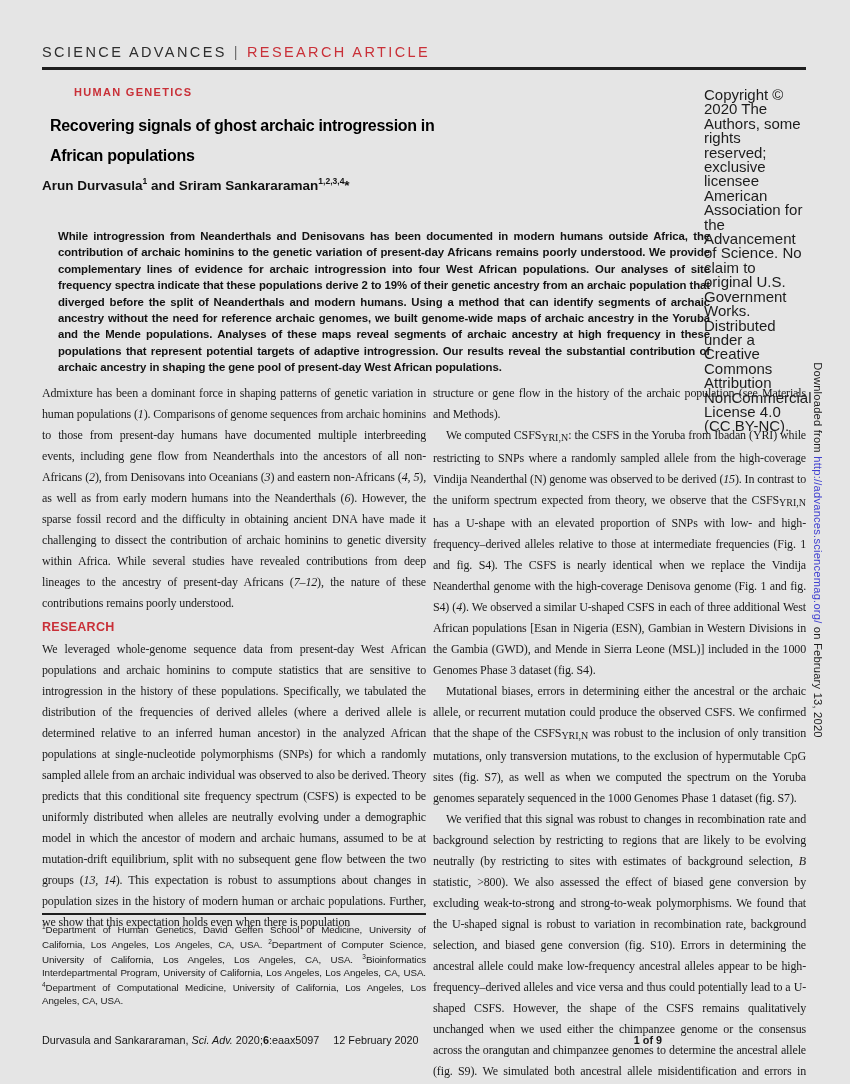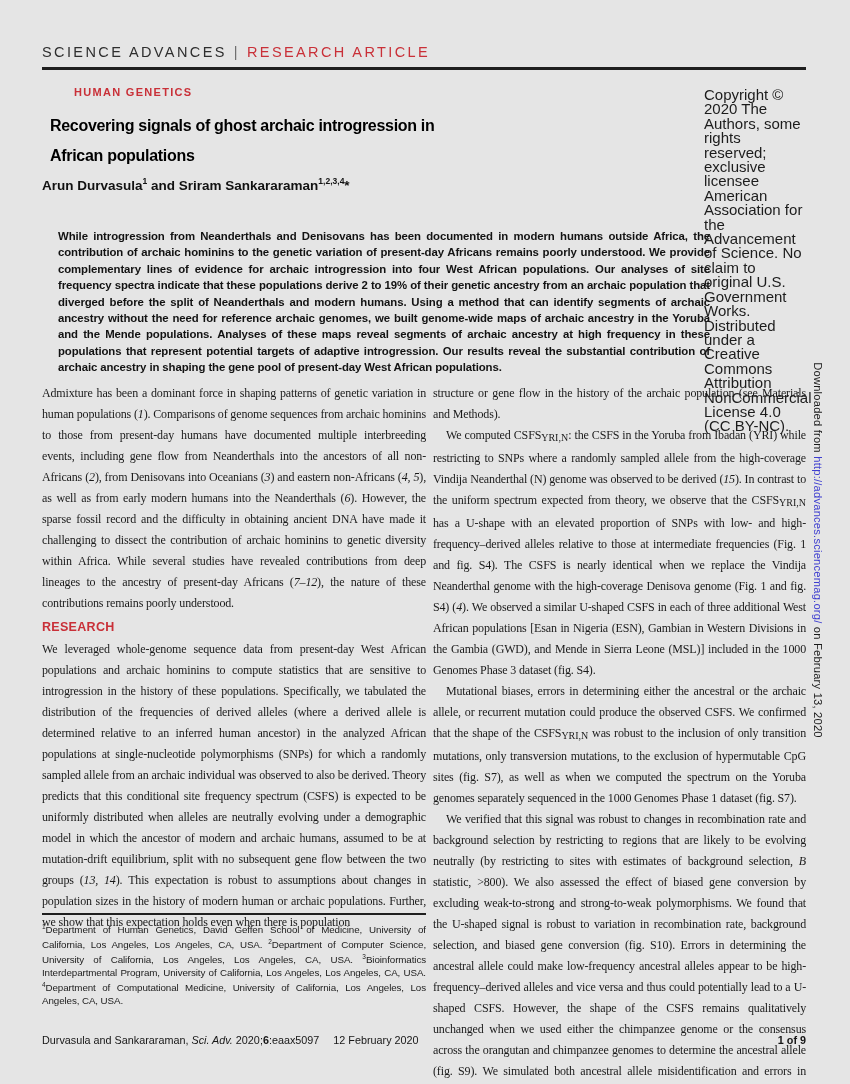--- a/index.html
+++ b/index.html
@@ -69,21 +69,21 @@
   
   .footnote{position:absolute;top:530px;left:0;width:384px;}
   .fn-rule{width:384px;height:1.5px;background:#1f1f1f;margin-bottom:6px;}
   .footnote p{
     margin:0;font-family:"Liberation Sans",sans-serif;font-size:9.8px;
     line-height:12.2px;text-align:justify;letter-spacing:-0.1px;color:#1c1c1c;
   }
   .footnote sup{font-size:6.5px;}
   
   .footer{
-    position:absolute;left:42px;top:1034px;width:764px;
+    position:absolute;left:42px;top:1034px;width:620px;
     font-family:"Liberation Sans",sans-serif;font-size:10.8px;color:#161616;
     display:flex;align-items:baseline;
   }
   .footer .pubdate{margin-left:14px;}
   .footer .pagenum{margin-left:auto;font-weight:bold;}
   
   .download-note{
     position:absolute;left:812px;top:550px;transform:translateY(-50%);
     writing-mode:vertical-rl;white-space:nowrap;
     font-family:"Liberation Sans",sans-serif;font-size:11.2px;color:#1a1a1a;

